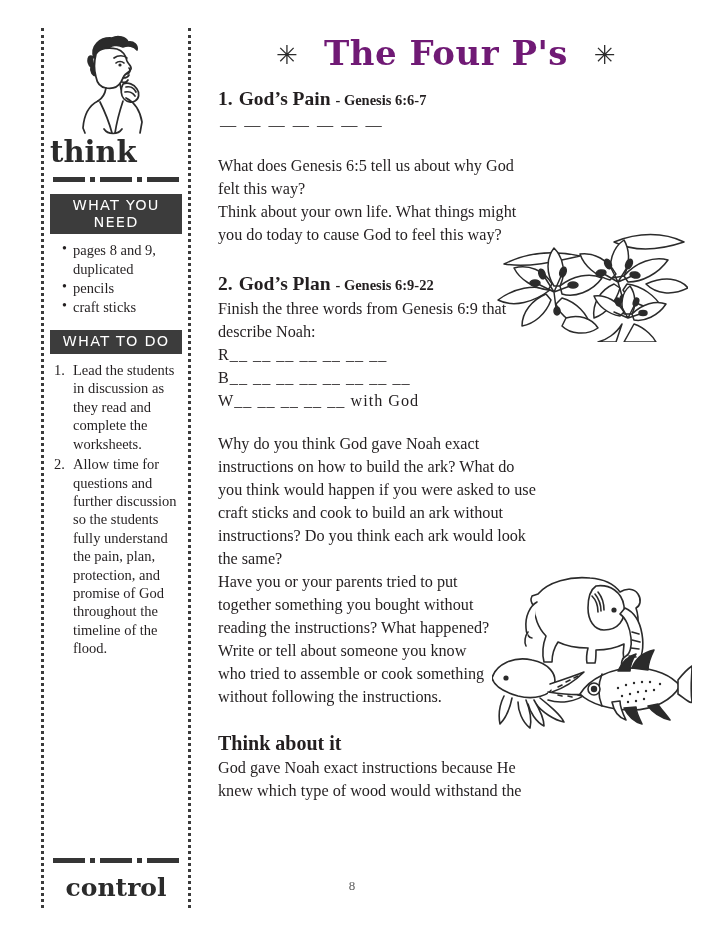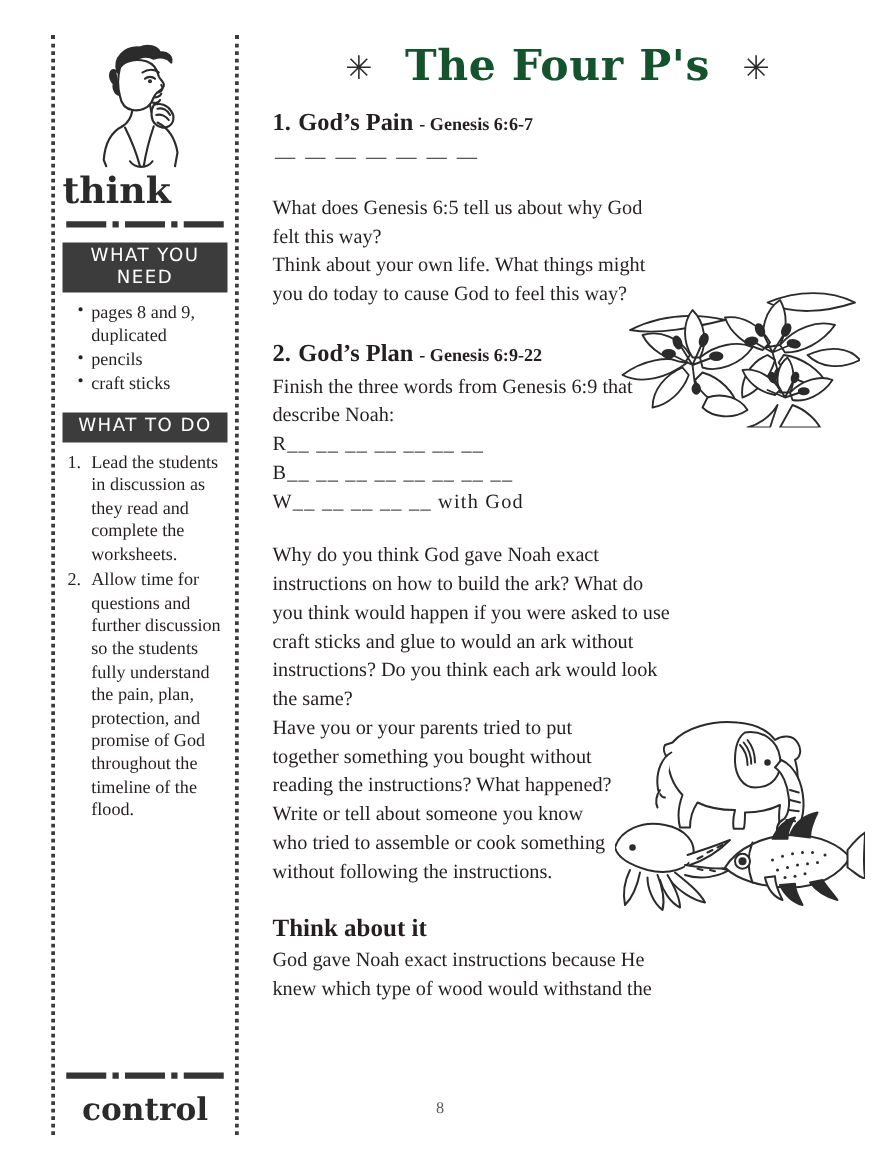--- a/index.html
+++ b/index.html
@@ -156,21 +156,21 @@
     color: #2b2b2b;
     font-family: "DejaVu Sans", sans-serif;
     line-height: 1;
     position: relative;
     top: 2px;
   }
   .doc-title {
     font-family: "DejaVu Serif", serif;
     font-weight: bold;
     font-size: 34px;
-    color: #14532d;
+    color: #701a75;
     letter-spacing: 0.5px;
     line-height: 1;
     white-space: nowrap;
   }
 
   .q-head {
     font-family: "Liberation Serif", serif;
     font-weight: bold;
     font-size: 19.5px;
     margin: 0 0 3px 0;
@@ -347,21 +347,21 @@
         <span class="ref">- Genesis 6:9-22</span>
       </div>
       <p class="body-text medium">Finish the three words from Genesis 6:9 that describe Noah:</p>
 
       <div class="blank-row">R__ __ __ __ __ __ __</div>
       <div class="blank-row">B__ __ __ __ __ __ __ __</div>
       <div class="blank-row">W__ __ __ __ __ with God</div>
 
       <div class="gap-m"></div>
 
-      <p class="body-text medium">Why do you think God gave Noah exact instructions on how to build the ark? What do you think would happen if you were asked to use craft sticks and glue to would an ark without instructions? Do you think each ark would look the same?</p>
+      <p class="body-text medium">Why do you think God gave Noah exact instructions on how to build the ark? What do you think would happen if you were asked to use craft sticks and cook to build an ark without instructions? Do you think each ark would look the same?</p>
       <p class="body-text narrow">Have you or your parents tried to put together something you bought without reading the instructions? What happened? Write or tell about someone you know who tried to assemble or cook something without following the instructions.</p>
 
       <div class="gap-m"></div>
 
       <div class="think-about">Think about it</div>
       <p class="body-text medium">God gave Noah exact instructions because He knew which type of wood would withstand the</p>
     </div>
   </div>
 
   <div class="art art-flowers">

